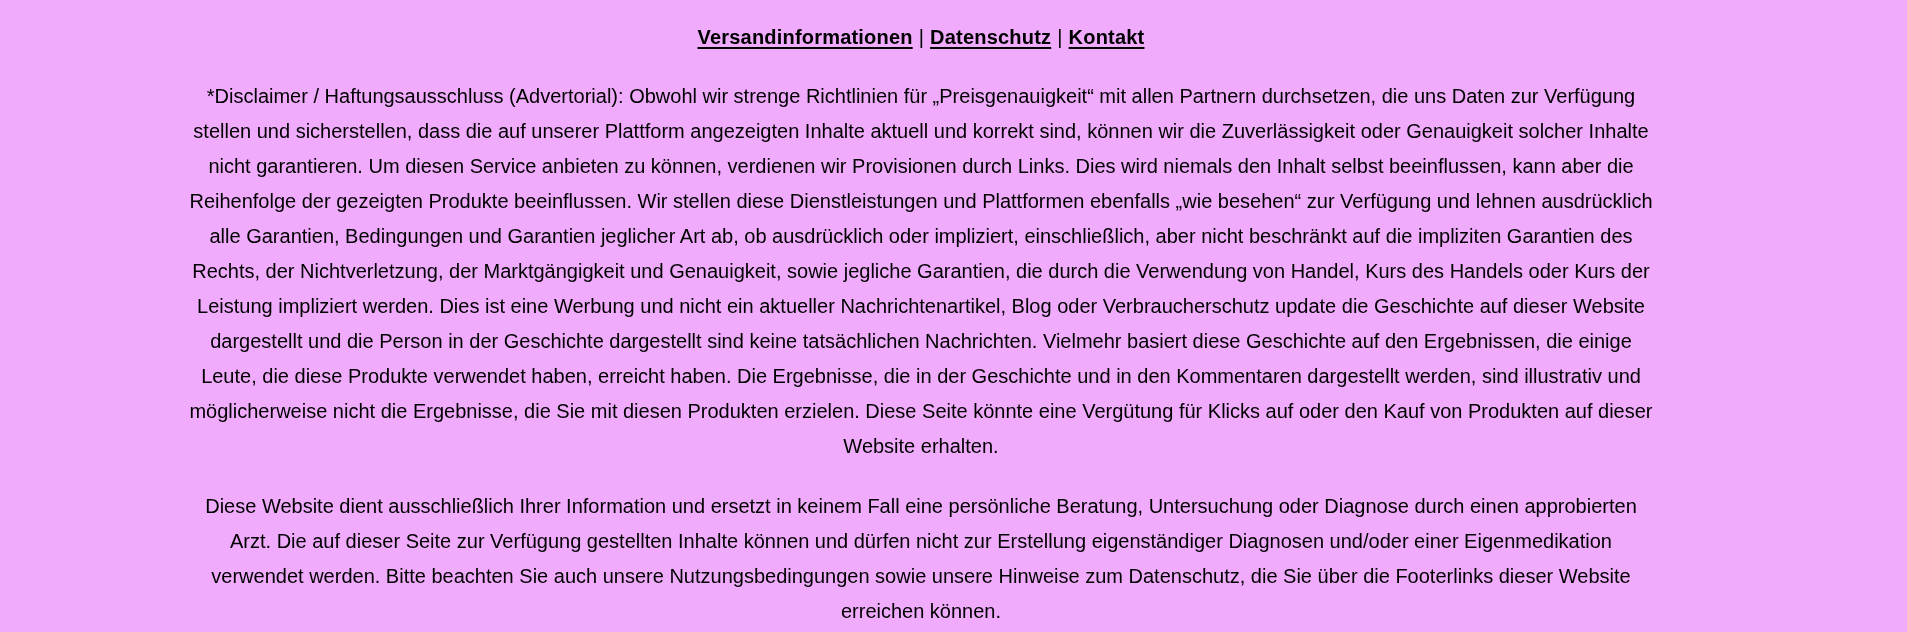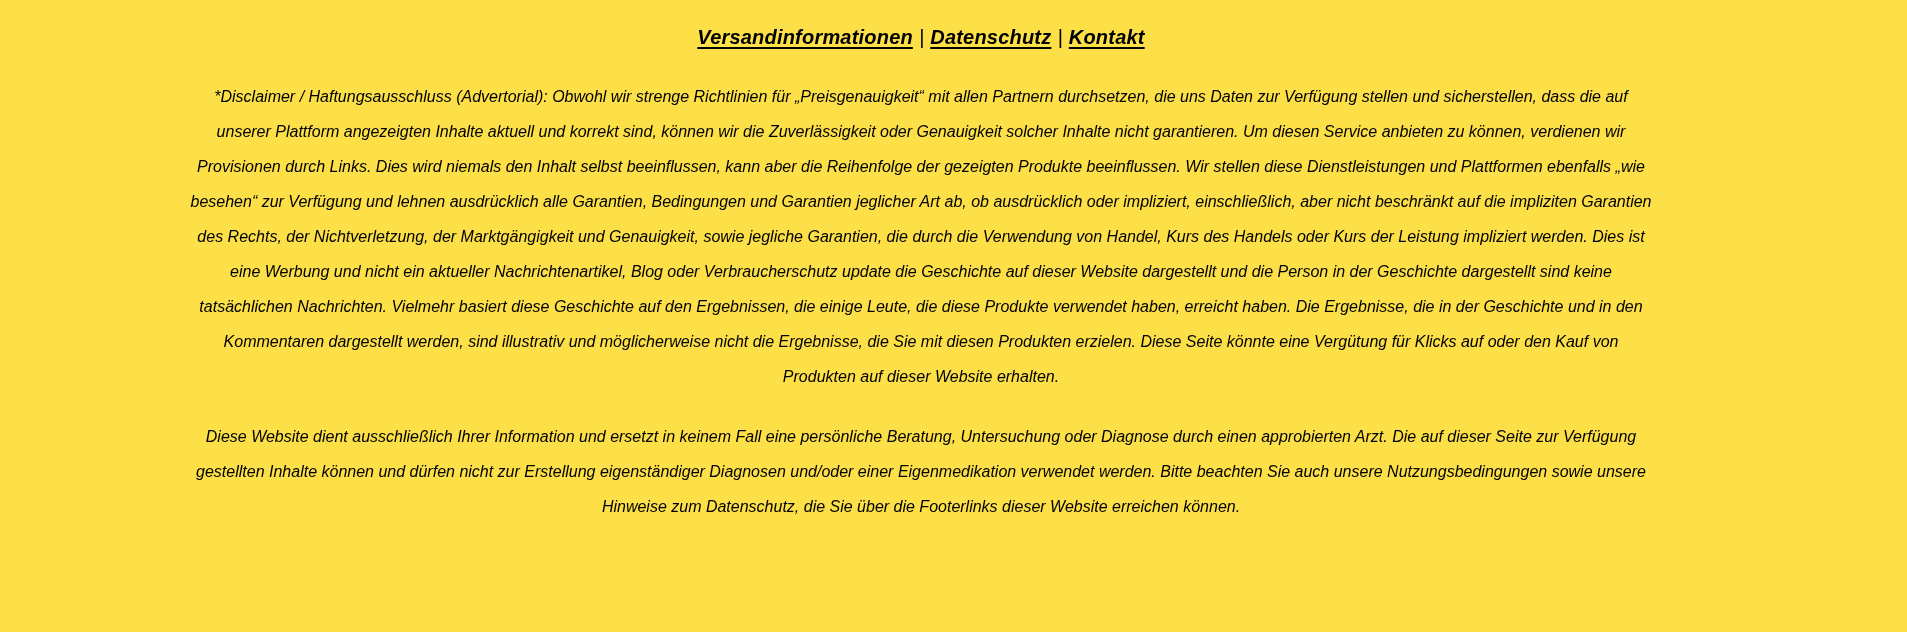--- a/index.html
+++ b/index.html
@@ -6,23 +6,22 @@
   html, body {
     margin: 0;
     padding: 0;
     background: #ffffff;
     color: #000000;
     font-family: "Liberation Sans", sans-serif;
   }
   .page {
     width: 1907px;
     height: 632px;
-    background: #fde047;
+    background: #f0abfc;
     overflow: hidden;
-    font-style: italic;
   }
   .content {
     width: 1464px;
     margin-left: 189px;
     text-align: center;
   }
   .footer-nav {
     padding-top: 25px;
     font-size: 20px;
     line-height: 24px;
@@ -34,21 +33,21 @@
     text-decoration: underline;
     text-underline-offset: 3px;
     cursor: pointer;
   }
   .footer-nav .sep {
     font-weight: 400;
     text-decoration: none;
     padding: 0 6px;
   }
   .disclaimer-p {
-    font-size: 16px;
+    font-size: 20px;
     line-height: 35px;
     font-weight: 400;
     margin: 0;
   }
   .p1 { margin-top: 30px; }
   .p2 { margin-top: 25px; text-align: center; }
 </style>
 </head>
 <body>
 

